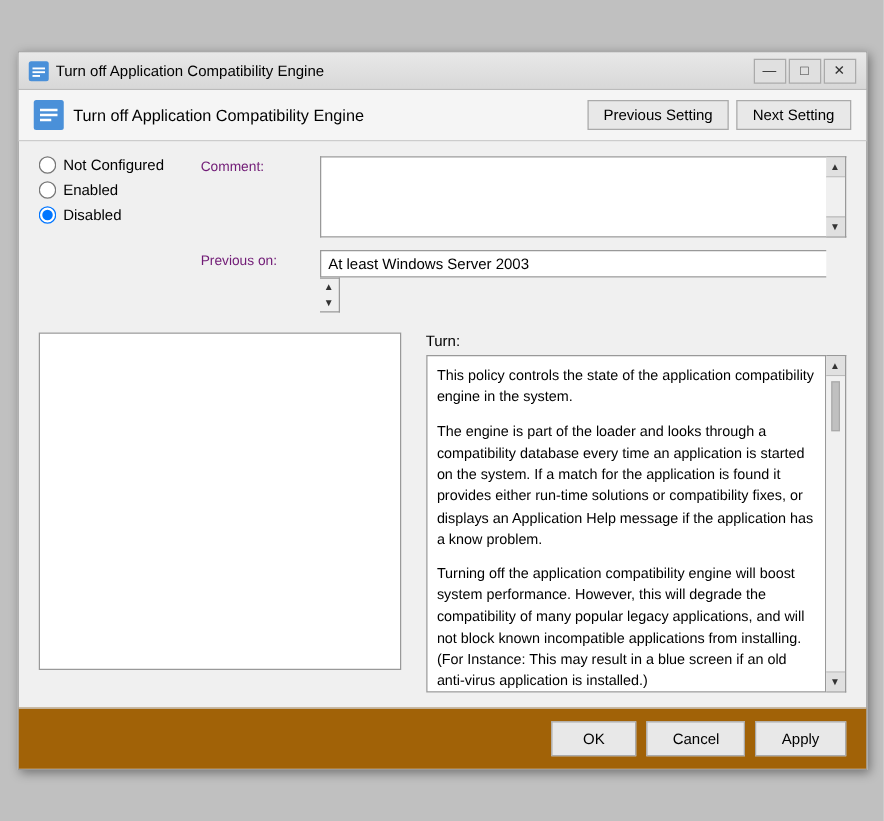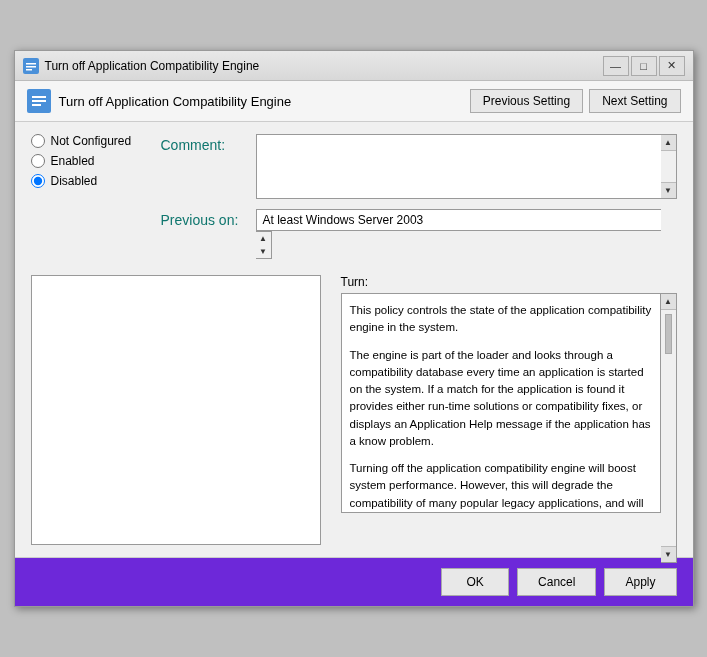--- a/index.html
+++ b/index.html
@@ -138,22 +138,22 @@
       margin-left: 130px;
     }
 
     .field-row {
       display: flex;
       align-items: flex-start;
       margin-bottom: 10px;
     }
     .field-label {
       width: 95px;
-      font-size: 14px;
-      color: #0f766e;
+      font-size: 11px;
+      color: #701a75;
       padding-top: 3px;
       flex-shrink: 0;
     }
     .field-control {
       flex: 1;
     }
 
     .textarea-box {
       width: 100%;
       height: 65px;
@@ -235,21 +235,21 @@
 
     .options-box {
       width: 290px;
       height: 270px;
       border: 1px solid #999;
       background: white;
       flex-shrink: 0;
     }
     .help-box {
       width: calc(100% - 16px);
-      height: 220px;
+      height: 270px;
       border: 1px solid #999;
       background: white;
       padding: 8px;
       font-size: 11.5px;
       line-height: 1.5;
       overflow: hidden;
       color: #000;
     }
     .help-scrollbar {
       position: absolute;
@@ -264,21 +264,21 @@
       flex-direction: column;
     }
     .scroll-thumb {
       height: 30px;
       background: #c0c0c0;
       border: 1px solid #aaa;
       margin: 2px;
     }
 
     .footer-bar {
-      background: #6d28d9;
+      background: #a16207;
       border-top: 1px solid #ccc;
       padding: 10px 16px;
       display: flex;
       justify-content: flex-end;
       gap: 8px;
       align-items: center;
     }
     .footer-btn {
       padding: 4px 20px;
       background: #e8e8e8;

